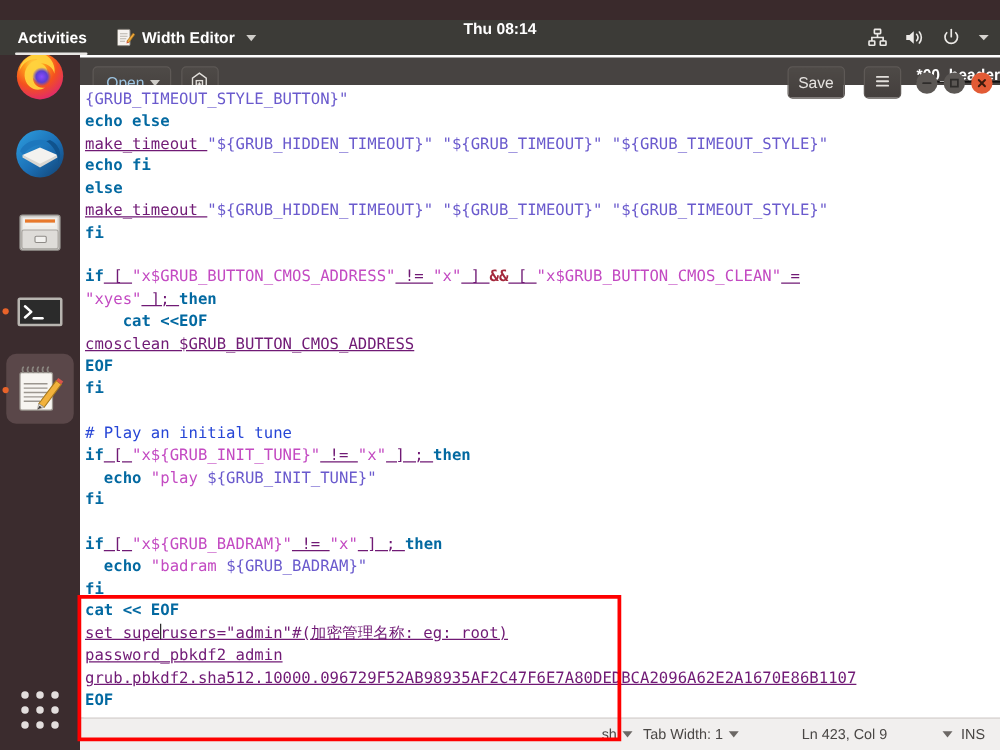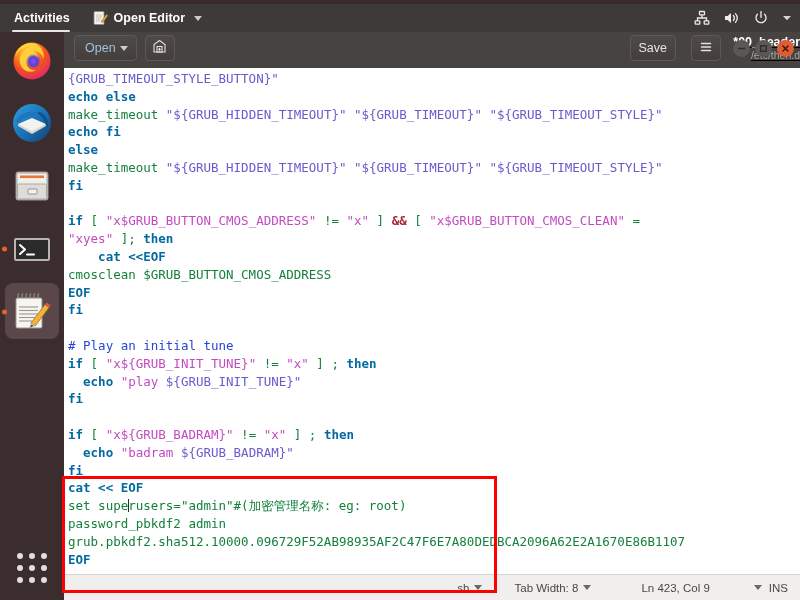--- a/index.html
+++ b/index.html
@@ -6,21 +6,21 @@
   body{
     width:800px;height:600px;overflow:hidden;
     background:#2c0d10;
     font-family:"Liberation Sans", sans-serif;
     -webkit-font-smoothing:antialiased;
   }
   #screen{position:relative;width:800px;height:600px;overflow:hidden;background:#3a2a2c;}
 
   
   .topbar{
-    position:absolute;left:0;top:4px;width:800px;height:28px;
+    position:absolute;left:0;top:16px;width:800px;height:28px;
     background:#3c3b37;color:#ffffff;
     display:flex;
     font-size:12.5px;font-weight:bold;
     z-index:40;
   }
   .tb-activities{padding:0 12px 0 14px;height:28px;display:flex;align-items:center;position:relative;}
   .tb-activities::after{content:"";position:absolute;left:12px;right:12px;bottom:0;height:2px;background:#e8e6e3;border-radius:1px;}
   .tb-app{display:flex;align-items:center;gap:6px;padding:0 10px;height:28px;}
   .tb-app-icon{width:16px;height:16px;position:relative;display:inline-block;}
   .tb-caret{width:0;height:0;border-left:4px solid transparent;border-right:4px solid transparent;border-top:5px solid #cfcdc9;margin-left:3px;}
@@ -52,20 +52,21 @@
   }
   .apps-grid{display:grid;grid-template-columns:repeat(3,6px);grid-template-rows:repeat(3,6px);gap:6px;}
   .apps-grid i{display:block;width:6px;height:6px;border-radius:50%;background:#e3dedd;}
 
   
   .win{position:absolute;left:64px;top:28px;width:736px;height:572px;background:#ffffff;z-index:20;}
   .win-header{
     position:relative;height:40px;background:#474341;
     display:flex;align-items:center;
     border-bottom:1px solid #2e2c2a;
+    margin-top:18px;
   }
   .hdr-btn{
     height:26px;border:1px solid #5e5956;border-radius:4px;
     background:linear-gradient(#4e4a47,#443f3d);
     color:#e6e3e0;font-size:12.5px;
     display:flex;align-items:center;justify-content:center;gap:4px;
     padding:0 8px;box-sizing:border-box;
   }
   .hdr-btn.open{margin-left:10px;padding:0 8px 0 10px;color:#9cc3e0;}
   .hdr-btn.icononly{width:30px;padding:0;margin-left:8px;}
@@ -91,32 +92,32 @@
     font-size:12.5px;line-height:17.8px;
     color:#2b2b2b;white-space:pre;
     padding:2px 0 0 4px;box-sizing:border-box;
   }
   .code .ln{height:17.8px;white-space:pre;}
   .kw{color:#0369a1;font-weight:bold;}
   .str{color:#c34ac2;}
   .var{color:#6a5acd;}
   .cmt{color:#2746d6;}
   .op{color:#a4273b;font-weight:bold;}
-  .plain{color:#15803d;}
+  .plain{color:#701a75;text-decoration:underline;}
   .cursor{display:inline-block;width:1px;height:13px;background:#2b2b2b;vertical-align:-2px;margin:0 -0.5px;}
   .gutter-mark{position:absolute;left:0;top:40px;width:3px;height:506px;background:#8c3a3a;opacity:.85;}
 
   
   .statusbar{
     position:absolute;left:0;bottom:0;width:736px;height:26px;
     background:#f1efee;border-top:1px solid #d6d2cf;
     display:flex;align-items:center;justify-content:flex-end;
     font-size:11.5px;color:#4a4745;box-sizing:border-box;padding-right:12px;
   }
-  .sb-item{display:flex;align-items:center;gap:5px;margin-left:32px;}
+  .sb-item{display:flex;align-items:center;gap:5px;margin-left:8px;}
   .sb-caret{width:0;height:0;border-left:4px solid transparent;border-right:4px solid transparent;border-top:5px solid #6b6764;}
 
   
   .redbox{
     position:absolute;left:62px;top:476px;width:435px;height:117px;
     border:3px solid #fe0000;box-sizing:border-box;z-index:50;pointer-events:none;
   }
 </style>
 </head>
 <body>
@@ -134,23 +135,24 @@
           <g stroke="#b9b4ac" stroke-width="0.8">
             <line x1="4" y1="5" x2="10" y2="5"></line>
               <line x1="4" y1="7" x2="10" y2="7"></line>
             <line x1="4" y1="9" x2="9" y2="9"></line>
               <line x1="4" y1="11" x2="8" y2="11"></line>
           </g>
           <path d="M9.5 11 L14.5 4.5 L15.8 5.6 L11 12.2 Z" fill="#f0a93b" stroke="#a8731f" stroke-width="0.6"></path>
           <path d="M9.5 11 L11 12.2 L9.2 12.8 Z" fill="#d94b3a"></path>
         </svg>
       </span>
-      <span>Open Editor</span>
+      <span>Width Editor</span>
       <span class="tb-caret"></span>
     </div>
+    <div class="tb-clock">Thu 08:14</div>
     <div class="tb-right">
       <span>
         <svg width="16" height="16" viewBox="0 0 16 16" fill="none" stroke="#eceae7" stroke-width="1.3">
           <rect x="5.5" y="1.5" width="5" height="3.4" rx="0.5"></rect>
           <rect x="1.2" y="10.8" width="4.6" height="3.4" rx="0.5"></rect>
           <rect x="10.2" y="10.8" width="4.6" height="3.4" rx="0.5"></rect>
           <path d="M8 5 V8 M3.5 10.8 V8 H12.5 V10.8"></path>
         </svg>
       </span>
       <span>
@@ -350,21 +352,21 @@
 
     <div class="gutter-mark"></div>
     <div class="code" id="code-area"><div class="ln"><span class="var">{GRUB_TIMEOUT_STYLE_BUTTON}"</span></div><div class="ln"><span class="kw">echo else</span></div><div class="ln"><span class="plain">make_timeout </span><span class="var">"${GRUB_HIDDEN_TIMEOUT}" "${GRUB_TIMEOUT}" "${GRUB_TIMEOUT_STYLE}"</span></div><div class="ln"><span class="kw">echo fi</span></div><div class="ln"><span class="kw">else</span></div><div class="ln"><span class="plain">make_timeout </span><span class="var">"${GRUB_HIDDEN_TIMEOUT}" "${GRUB_TIMEOUT}" "${GRUB_TIMEOUT_STYLE}"</span></div><div class="ln"><span class="kw">fi</span></div><div class="ln">&nbsp;</div><div class="ln"><span class="kw">if</span><span class="plain"> [ </span><span class="str">"x$GRUB_BUTTON_CMOS_ADDRESS"</span><span class="plain"> != </span><span class="str">"x"</span><span class="plain"> ] </span><span class="op">&amp;&amp;</span><span class="plain"> [ </span><span class="str">"x$GRUB_BUTTON_CMOS_CLEAN"</span><span class="plain"> =</span></div><div class="ln"><span class="str">"xyes"</span><span class="plain"> ]; </span><span class="kw">then</span></div><div class="ln"><span class="kw">    cat &lt;&lt;EOF</span></div><div class="ln"><span class="plain">cmosclean $GRUB_BUTTON_CMOS_ADDRESS</span></div><div class="ln"><span class="kw">EOF</span></div><div class="ln"><span class="kw">fi</span></div><div class="ln">&nbsp;</div><div class="ln"><span class="cmt"># Play an initial tune</span></div><div class="ln"><span class="kw">if</span><span class="plain"> [ </span><span class="str">"x${GRUB_INIT_TUNE}"</span><span class="plain"> != </span><span class="str">"x"</span><span class="plain"> ] ; </span><span class="kw">then</span></div><div class="ln"><span class="kw">  echo </span><span class="str">"play </span><span class="var">${GRUB_INIT_TUNE}"</span></div><div class="ln"><span class="kw">fi</span></div><div class="ln">&nbsp;</div><div class="ln"><span class="kw">if</span><span class="plain"> [ </span><span class="str">"x${GRUB_BADRAM}"</span><span class="plain"> != </span><span class="str">"x"</span><span class="plain"> ] ; </span><span class="kw">then</span></div><div class="ln"><span class="kw">  echo </span><span class="str">"badram </span><span class="var">${GRUB_BADRAM}"</span></div><div class="ln"><span class="kw">fi</span></div><div class="ln"><span class="kw">cat &lt;&lt; EOF</span></div><div class="ln"><span class="plain">set supe</span><span class="cursor"></span><span class="plain">rusers="admin"#(加密管理名称: eg: root)</span></div><div class="ln"><span class="plain">password_pbkdf2 admin</span></div><div class="ln"><span class="plain">grub.pbkdf2.sha512.10000.096729F52AB98935AF2C47F6E7A80DEDBCA2096A62E2A1670E86B1107</span></div><div class="ln"><span class="kw">EOF</span></div></div>
 
     <div class="statusbar">
       <div class="sb-item">
         <span>sh</span>
         <span class="sb-caret"></span>
       </div>
       <div class="sb-item">
-        <span>Tab Width: 8</span>
+        <span>Tab Width: 1</span>
         <span class="sb-caret"></span>
       </div>
       <div class="sb-item" style="margin-left:50px;gap:20px;">
         <span>Ln 423, Col 9</span>
         <span class="sb-caret" style="margin-left:24px;"></span>
       </div>
       <div class="sb-item" style="margin-left:7px;">
         <span>INS</span>
       </div>
     </div>

